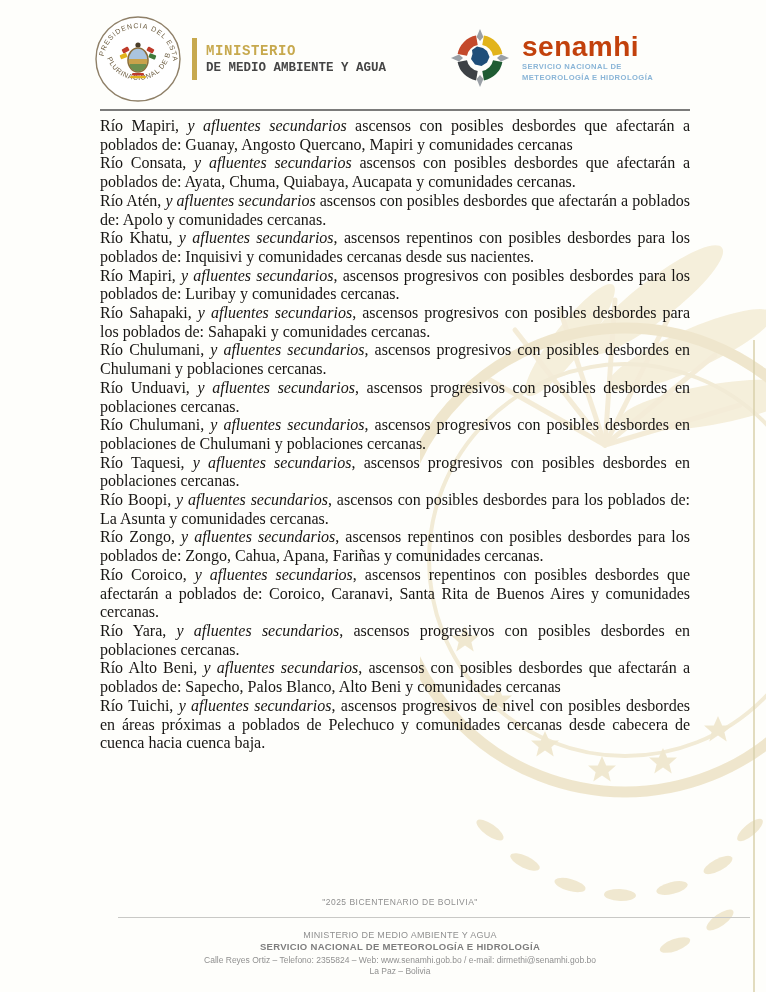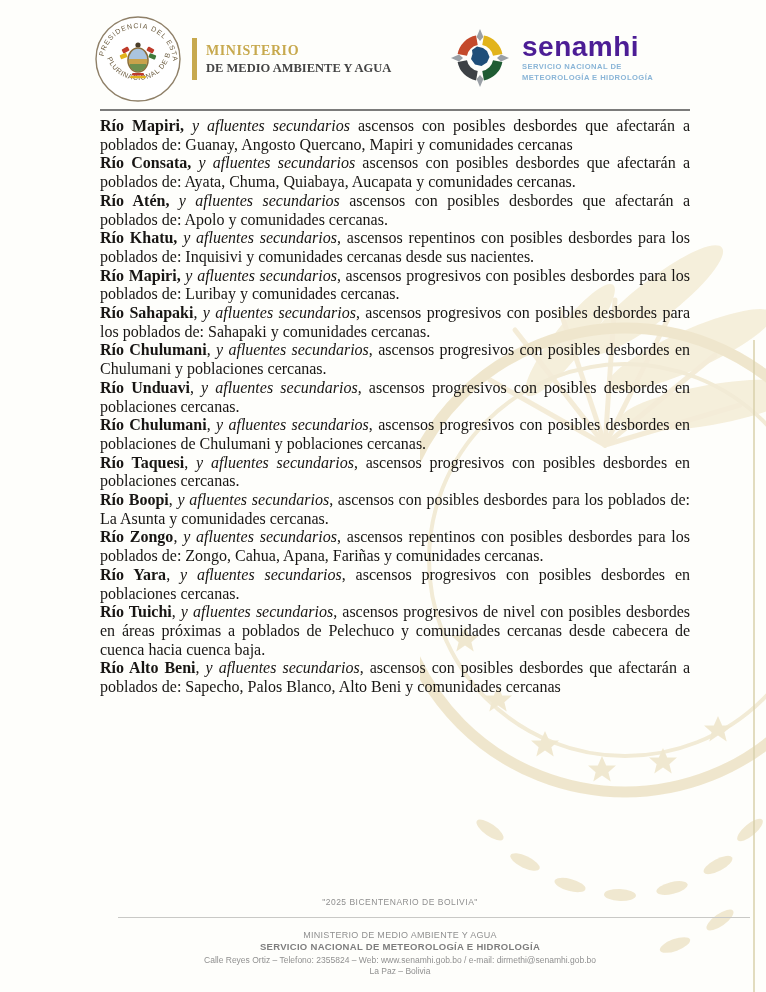--- a/index.html
+++ b/index.html
@@ -11,40 +11,40 @@
     font-family:"Liberation Serif", serif;
   }
   
   .watermark{position:absolute;left:420px;top:190px;width:360px;height:802px;opacity:.55;pointer-events:none;}
   .edge-line{position:absolute;left:753px;top:340px;width:2px;height:652px;background:#d8d0ab;opacity:.75;}
 
   
   .hdr-ministry{position:absolute;left:94px;top:14px;height:90px;display:flex;align-items:center;}
   .seal{width:88px;height:88px;flex:0 0 auto;}
   .gold-bar{width:5px;height:42px;background:#c7a94e;margin-left:10px;margin-right:9px;flex:0 0 auto;}
-  .ministry-text{font-family:Liberation Serif, serif;line-height:1.3;}
+  .ministry-text{font-family:Liberation Mono, monospace;line-height:1.3;}
   .ministry-line1{font-weight:bold;font-size:14px;letter-spacing:.6px;color:#c7a94e;}
   .ministry-line2{font-weight:bold;font-size:12.5px;color:#454545;}
 
   .hdr-senamhi{position:absolute;left:450px;top:28px;display:flex;align-items:center;}
   .compass{width:60px;height:60px;flex:0 0 auto;margin-right:12px;}
   .senamhi-text{font-family:"Liberation Sans", sans-serif;}
-  .senamhi-name{font-weight:bold;font-size:28px;line-height:1;color:#4c1d95;letter-spacing:.5px;}
+  .senamhi-name{font-weight:bold;font-size:28px;line-height:1;color:#c2410c;letter-spacing:.5px;}
   .senamhi-sub{margin-top:1px;font-size:7.6px;font-weight:bold;letter-spacing:.45px;color:#8ab5d7;line-height:1.35;}
 
   .hdr-rule{position:absolute;left:100px;top:109px;width:590px;height:2px;background:#5a5a5a;opacity:.8;}
 
   
   .body-text{
     position:absolute;left:100px;top:117px;width:590px;
     font-size:16px;line-height:18.7px;color:#171513;
     text-align:justify;
   }
   .body-text p{margin:0;}
-  .body-text b{font-weight:bold;}
+  .body-text b{font-weight:normal;}
   .body-text i{}
 
   
   .motto{position:absolute;left:17px;top:897px;width:766px;text-align:center;
     font-family:"Liberation Sans", sans-serif;font-size:8.5px;letter-spacing:.5px;color:#8f8f8f;}
   .ftr-rule{position:absolute;left:118px;top:917px;width:632px;height:1px;background:#c9c9c6;}
   .footer{position:absolute;left:17px;top:929px;width:766px;text-align:center;
     font-family:"Liberation Sans", sans-serif;color:#909090;line-height:1.35;}
   .ftr-l1{font-size:9px;letter-spacing:.3px;}
   .ftr-l2{font-size:9.5px;font-weight:bold;letter-spacing:.3px;color:#7e7e7e;}
@@ -189,26 +189,27 @@
     <p class="river"><b class="rname">Río Unduavi</b><span class="rpre">, </span><i class="rtrib">y afluentes secundarios</i><span class="rrest">, ascensos progresivos con posibles desbordes en poblaciones cercanas.</span></p>
 
     <p class="river"><b class="rname">Río Chulumani</b><span class="rpre">, </span><i class="rtrib">y afluentes secundarios</i><span class="rrest">, ascensos progresivos con posibles desbordes en poblaciones de Chulumani y poblaciones cercanas.</span></p>
 
     <p class="river"><b class="rname">Río Taquesi</b><span class="rpre">, </span><i class="rtrib">y afluentes secundarios</i><span class="rrest">, ascensos progresivos con posibles desbordes en poblaciones cercanas.</span></p>
 
     <p class="river"><b class="rname">Río Boopi</b><span class="rpre">, </span><i class="rtrib">y afluentes secundarios</i><span class="rrest">, ascensos con posibles desbordes para los poblados de: La Asunta y comunidades cercanas.</span></p>
 
     <p class="river"><b class="rname">Río Zongo</b><span class="rpre">, </span><i class="rtrib">y afluentes secundarios</i><span class="rrest">, ascensos repentinos con posibles desbordes para los poblados de: Zongo, Cahua, Apana, Fariñas y comunidades cercanas.</span></p>
 
+    <p class="river"><b class="rname">Río Coroico</b><span class="rpre">, </span><i class="rtrib">y afluentes secundarios</i><span class="rrest">, ascensos repentinos con posibles desbordes que afectarán a poblados de: Coroico, Caranavi, Santa Rita de Buenos Aires y comunidades cercanas.</span></p>
 
     <p class="river"><b class="rname">Río Yara</b><span class="rpre">, </span><i class="rtrib">y afluentes secundarios</i><span class="rrest">, ascensos progresivos con posibles desbordes en poblaciones cercanas.</span></p>
 
+    <p class="river"><b class="rname">Río Alto Beni</b><span class="rpre">, </span><i class="rtrib">y afluentes secundarios</i><span class="rrest">, ascensos con posibles desbordes que afectarán a poblados de: Sapecho, Palos Blanco, Alto Beni y comunidades cercanas</span></p>
+
     <p class="river"><b class="rname">Río Tuichi</b><span class="rpre">, </span><i class="rtrib">y afluentes secundarios</i><span class="rrest">, ascensos progresivos de nivel con posibles desbordes en áreas próximas a poblados de Pelechuco y comunidades cercanas desde cabecera de cuenca hacia cuenca baja.</span></p>
-
-    <p class="river"><b class="rname">Río Alto Beni</b><span class="rpre">, </span><i class="rtrib">y afluentes secundarios</i><span class="rrest">, ascensos con posibles desbordes que afectarán a poblados de: Sapecho, Palos Blanco, Alto Beni y comunidades cercanas</span></p>
   </div>
 
   <div class="motto">"2025 BICENTENARIO DE BOLIVIA"</div>
   <div class="ftr-rule"></div>
   <div class="footer">
     <div class="ftr-l1">MINISTERIO DE MEDIO AMBIENTE Y AGUA</div>
     <div class="ftr-l2">SERVICIO NACIONAL DE METEOROLOGÍA E HIDROLOGÍA</div>
     <div class="ftr-l3">Calle Reyes Ortiz – Telefono: 2355824 –  Web: www.senamhi.gob.bo / e-mail: dirmethi@senamhi.gob.bo</div>
     <div class="ftr-l4">La Paz – Bolivia</div>
   </div>

